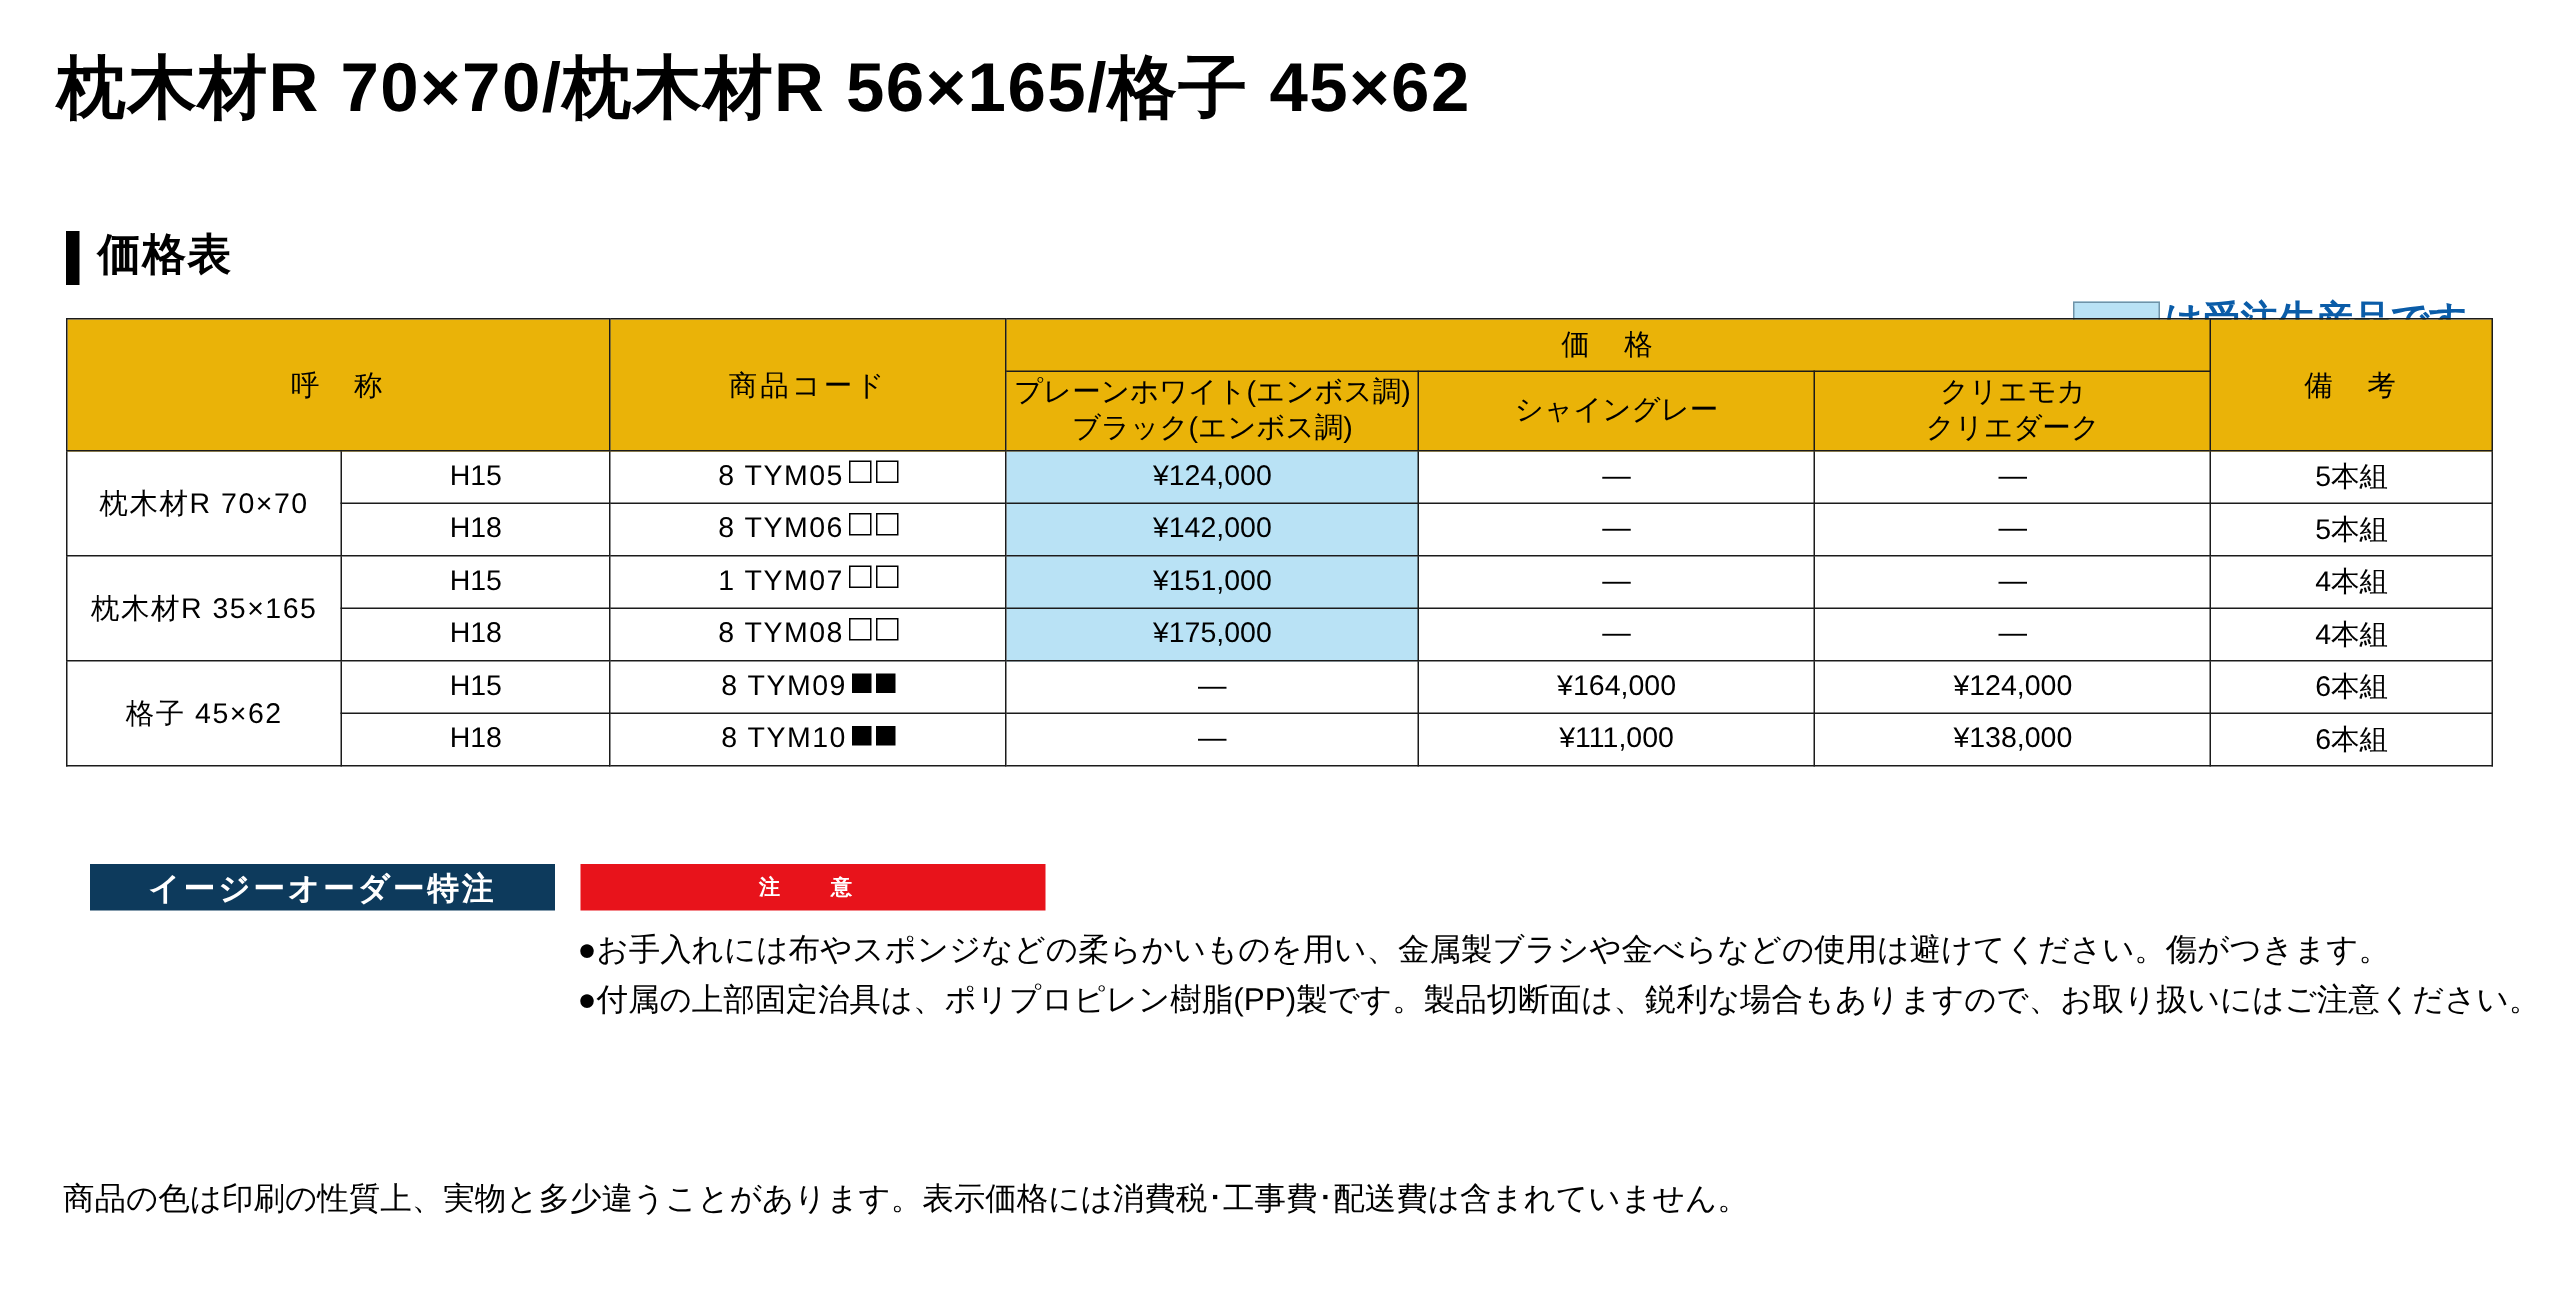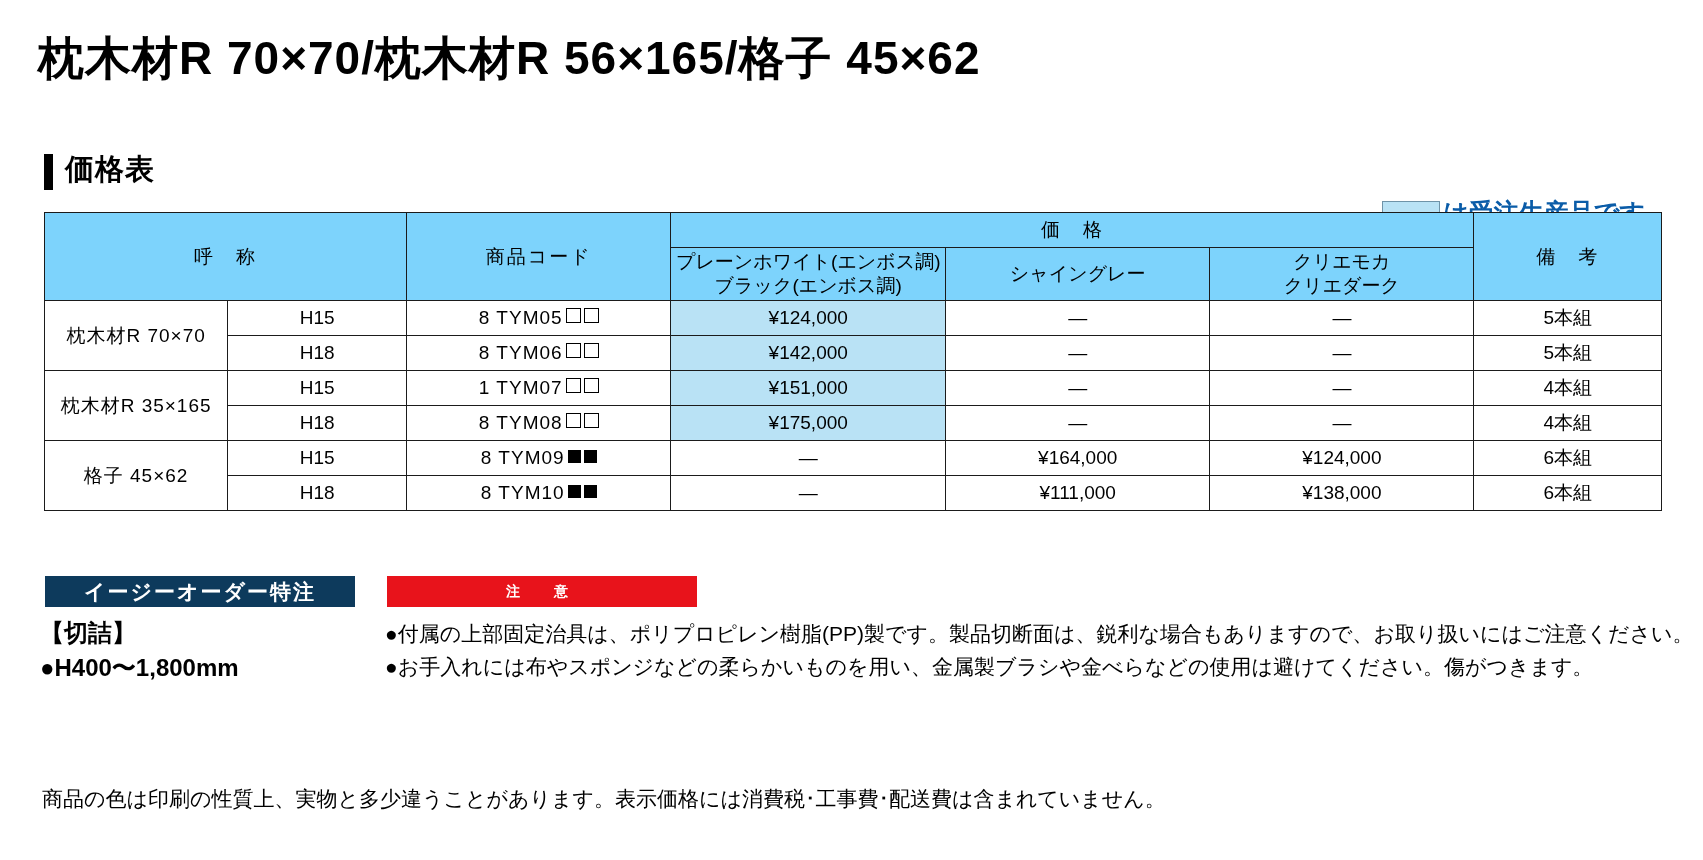--- a/index.html
+++ b/index.html
@@ -87,21 +87,21 @@
   }
   table.price th, table.price td {
     border: 1px solid #1b1b1b;
     text-align: center;
     vertical-align: middle;
     font-size: 19px;
     font-weight: normal;
     padding: 0;
   }
   thead th {
-    background: #7dd3fc;
+    background: #eab308;
     font-size: 20px;
     letter-spacing: 2px;
   }
   .h-row1 th { height: 34px; }
   .h-row2 th { height: 52px; line-height: 1.25; font-size: 18px; letter-spacing: 0; }
   tbody td { height: 34px; }
   td.name-cell {
     font-size: 21px;
     letter-spacing: 1px;
   }
@@ -117,21 +117,21 @@
     height: 13px;
     margin-left: 3px;
     vertical-align: 1px;
   }
   .sq-open { border: 1.6px solid #000; }
   .sq-fill { background: #000; }
 
   
   .easy-order-box {
     position: absolute;
-    left: 45px;
+    left: 60px;
     top: 576px;
     width: 310px;
     height: 31px;
     background: #0d3a5c;
     color: #fff;
     font-size: 21px;
     font-weight: bold;
     letter-spacing: 2px;
     display: flex;
     align-items: center;
@@ -283,25 +283,21 @@
         </td>
         <td class="dash">—</td>
         <td class="price-plain">¥111,000</td>
         <td class="price-plain">¥138,000</td>
         <td class="remark">6本組</td>
       </tr>
     </tbody>
   </table>
 
   <div class="easy-order-box">イージーオーダー特注</div>
-  <div class="easy-order-body">
-    <div>【切詰】</div>
-    <div>●H400〜1,800mm</div>
-  </div>
 
   <div class="caution-box">注　意</div>
   <div class="caution-list">
+    <div>●お手入れには布やスポンジなどの柔らかいものを用い、金属製ブラシや金べらなどの使用は避けてください。傷がつきます。</div>
     <div>●付属の上部固定治具は、ポリプロピレン樹脂(PP)製です。製品切断面は、鋭利な場合もありますので、お取り扱いにはご注意ください。</div>
-    <div>●お手入れには布やスポンジなどの柔らかいものを用い、金属製ブラシや金べらなどの使用は避けてください。傷がつきます。</div>
   </div>
 
   <div class="footnote">商品の色は印刷の性質上、実物と多少違うことがあります。表示価格には消費税･工事費･配送費は含まれていません。</div>
 </div>
 
 </body></html>

